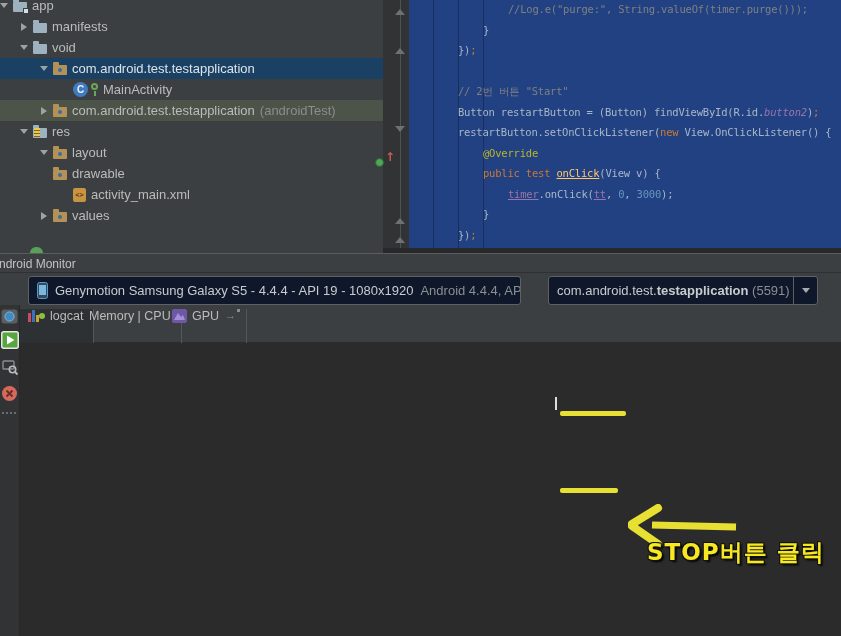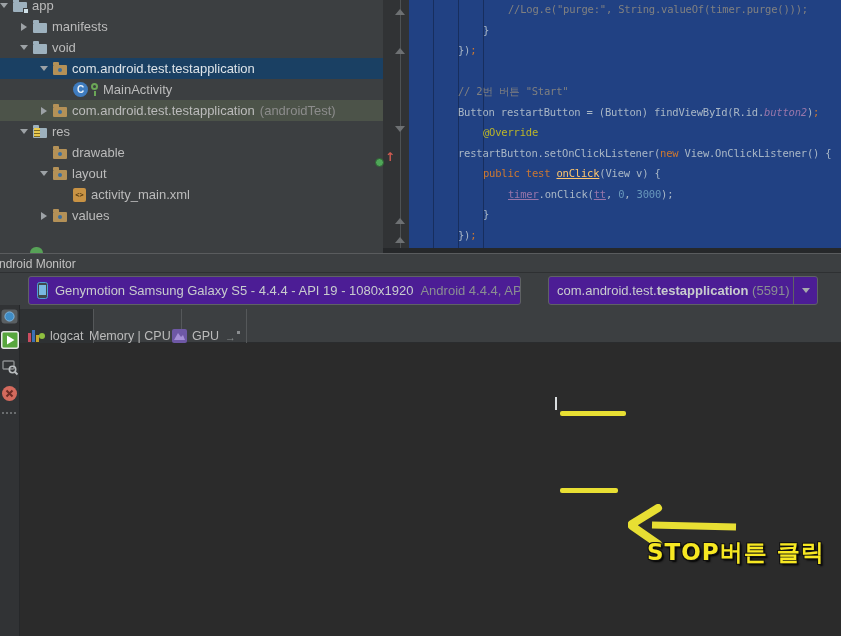--- a/index.html
+++ b/index.html
@@ -55,34 +55,34 @@
   .fld-u{color:#9876AA;text-decoration:underline;}
   .editor-shadow{position:absolute;left:383px;top:248px;width:458px;height:5px;background:#26282A;}
 
   
   .mon-header{position:absolute;left:0;top:253px;width:841px;height:20px;background:#3C3F41;
               border-top:1px solid #5A5C5E;border-bottom:1px solid #2E3032;overflow:hidden;}
   .mon-header span{display:inline-block;margin-left:-9px;color:#C2C2C2;font-size:12px;line-height:18px;}
 
   
   .dev-row{position:absolute;left:0;top:273px;width:841px;height:36px;background:#3C3F41;}
-  .combo{position:absolute;top:3px;height:29px;background:#4c1d95;border:1px solid #5F6264;border-radius:3px;
+  .combo{position:absolute;top:3px;height:29px;background:#0f172a;border:1px solid #5F6264;border-radius:3px;
          display:flex;align-items:center;padding:0 0 0 8px;font-size:13px;color:#C8CCCE;white-space:nowrap;overflow:hidden;}
   .combo .detail{color:#8A8F92;margin-left:7px;}
   .combo .grow{flex:1 1 auto;}
   .combo .dd{flex:0 0 auto;width:24px;height:100%;border-left:1px solid #5F6264;display:flex;align-items:center;justify-content:center;}
   .combo .dd i{width:0;height:0;border:4px solid transparent;border-top:5px solid #A7ABAD;margin-top:4px;}
   .combo.device{left:28px;width:493px;}
   .combo.process{left:548px;width:270px;}
   .combo .b{font-weight:bold;}
   .phone{margin-right:7px;flex:0 0 auto;}
 
   
   .tab-row{position:absolute;left:0;top:309px;width:841px;height:34px;background:#3C3F41;border-bottom:1px solid #2A2C2E;}
-  .tab{position:absolute;top:0;height:34px;display:flex;align-items:flex-end;justify-content:center;
+  .tab{position:absolute;top:0;height:34px;display:flex;align-items:flex-start;justify-content:center;
        font-size:12.5px;color:#BBBBBB;border-right:1px solid #55585A;padding:0 10px;}
   .tab.active{background:#2E3133;border-left:1px solid #55585A;}
   .tab .ticn{margin-right:5px;display:inline-flex;}
   .tab-arrow{color:#8A8D8F;font-size:11px;margin-left:6px;position:relative;}
   .tab-arrow::after{content:"";position:absolute;right:-4px;top:0px;width:3px;height:3px;background:#8A8D8F;}
 
   
   .log-panel{position:absolute;left:0;top:343px;width:841px;height:293px;background:#2B2B2B;}
   .win-strip{position:absolute;left:0;top:305px;width:20px;height:331px;background:#313335;border-right:1px solid #26282A;}
   .wicon{position:absolute;left:1px;}
@@ -177,39 +177,39 @@
           </span>
           <span class="ticon">
             <i class="fo blue">
               <b class="res"></b>
             </i>
           </span>
           <span>res</span>
         </div>
         <div class="tree-row">
           <span class="lead" style="width: 35px;"></span>
+          <span class="arr down">
+            <i></i>
+          </span>
+          <span class="ticon">
+            <i class="fo tan">
+              <b class="dot"></b>
+            </i>
+          </span>
+          <span>layout</span>
+        </div>
+        <div class="tree-row">
+          <span class="lead" style="width: 35px;"></span>
           <span class="arr none"></span>
           <span class="ticon">
             <i class="fo tan">
               <b class="dot"></b>
             </i>
           </span>
           <span>drawable</span>
-        </div>
-        <div class="tree-row">
-          <span class="lead" style="width: 35px;"></span>
-          <span class="arr down">
-            <i></i>
-          </span>
-          <span class="ticon">
-            <i class="fo tan">
-              <b class="dot"></b>
-            </i>
-          </span>
-          <span>layout</span>
         </div>
         <div class="tree-row">
           <span class="lead" style="width: 55px;"></span>
           <span class="arr none"></span>
           <span class="ticon">
             <i class="xmlf">&lt;&gt;</i>
           </span>
           <span>activity_main.xml</span>
         </div>
         <div class="tree-row">
@@ -233,22 +233,22 @@
       <div class="iguide" style="left:24px"></div>
       <div class="iguide" style="left:49px"></div>
       <div class="iguide" style="left:74px"></div>
       <div class="code-lines">
           <div class="code-line"><span class="ind" style="width: 99px;"></span><span class="cmt">//Log.e("purge:", String.valueOf(timer.purge()));</span></div>
           <div class="code-line"><span class="ind" style="width: 74px;"></span><span class="pln">}</span></div>
           <div class="code-line"><span class="ind" style="width: 49px;"></span><span class="pln">})</span><span class="kw">;</span></div>
           <div class="code-line"><span class="ind" style="width: 0px;"></span></div>
           <div class="code-line"><span class="ind" style="width: 49px;"></span><span class="cmt">// 2번 버튼 "Start"</span></div>
           <div class="code-line"><span class="ind" style="width: 49px;"></span><span class="pln">Button restartButton = (Button) findViewById(R.id.</span><span class="fld-i">button2</span><span class="pln">)</span><span class="kw">;</span></div>
+          <div class="code-line"><span class="ind" style="width: 49px;"></span><span class="pln">restartButton.setOnClickListener(</span><span class="kw">new</span><span class="pln"> View.OnClickListener() {</span></div>
           <div class="code-line"><span class="ind" style="width: 74px;"></span><span class="ann">@Override</span></div>
-          <div class="code-line"><span class="ind" style="width: 49px;"></span><span class="pln">restartButton.setOnClickListener(</span><span class="kw">new</span><span class="pln"> View.OnClickListener() {</span></div>
           <div class="code-line"><span class="ind" style="width: 74px;"></span><span class="kw">public test </span><span class="mth">onClick</span><span class="pln">(View v) {</span></div>
           <div class="code-line"><span class="ind" style="width: 99px;"></span><span class="fld-u">timer</span><span class="pln">.onClick(</span><span class="fld-u">tt</span><span class="pln">, </span><span class="num">0</span><span class="pln">, </span><span class="num">3000</span><span class="pln">);</span></div>
           <div class="code-line"><span class="ind" style="width: 74px;"></span><span class="pln">}</span></div>
           <div class="code-line"><span class="ind" style="width: 49px;"></span><span class="pln">})</span><span class="kw">;</span></div>
           <div class="code-line"><span class="pln">}</span></div>
         </div>
     </div>
     <div class="gutter">
       <div class="fold-line"></div>
       <div class="fm up" style="top:9px"></div>

